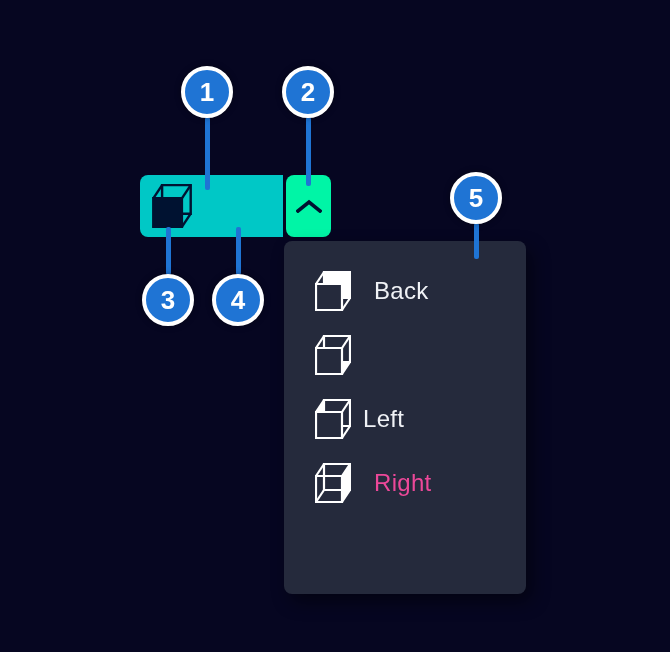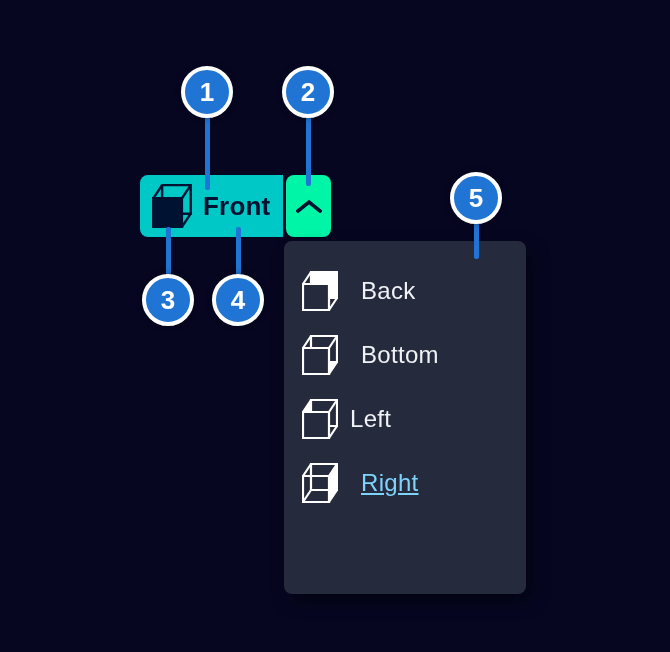--- a/index.html
+++ b/index.html
@@ -40,21 +40,21 @@
   .dropdown {
     position: absolute; left: 284px; top: 241px;
     width: 242px; height: 353px; box-sizing: border-box;
     border-radius: 8px;
     padding-top: 18px;
     box-shadow: 6px 8px 18px rgba(0,0,0,0.45);
   }
   .menu-item {
     height: 64px;
     display: flex; align-items: center;
-    padding-left: 18px; box-sizing: border-box;
+    padding-left: 31px; box-sizing: border-box;
     cursor: pointer;
   }
   .menu-item .cube-icon { width: 36px; height: 40px; display: block; flex: 0 0 auto; }
   .menu-item .menu-label {
     margin-left: 23px;
     font-size: 24px; font-weight: 400; letter-spacing: 0.3px;
     line-height: 1;
   }
 
   
@@ -79,21 +79,20 @@
   <div class="btn-group">
     <button class="view-btn" style="background: rgb(0, 200, 198);">
       <span class="cube-icon" id="front-icon"><svg viewBox="0 0 36 40" width="100%" height="100%">
             <path d="M9 1 H35 V27 H9 Z" fill="none" stroke="#001231" stroke-width="2.2"></path>
             <path d="M1 13 L9 1" fill="none" stroke="#001231" stroke-width="2.2"></path>
             <path d="M27 13 L35 1" fill="none" stroke="#001231" stroke-width="2.2"></path>
             <path d="M1 39 L9 27" fill="none" stroke="#001231" stroke-width="2.2"></path>
             <path d="M27 39 L35 27" fill="none" stroke="#001231" stroke-width="2.2"></path>
             <path d="M1 13 H27 V39 H1 Z" fill="#001231" stroke="#001231" stroke-width="2.2"></path>
           </svg></span>
-      <span class="view-label" style="color: rgb(0, 18, 49);">Front</span>
     </button>
     <button class="toggle-btn" style="background: rgb(0, 245, 166);">
       <span id="chevron-holder">
           <svg viewBox="0 0 26 14" width="26" height="14">
             <path d="M2 12 L13 3 L24 12" fill="none" stroke="#001231" stroke-width="3.6" stroke-linecap="square"></path>
           </svg>
         </span>
     </button>
   </div>
 
@@ -112,21 +111,20 @@
       <div class="menu-item">
         <span class="cube-icon"><svg viewBox="0 0 36 40" width="100%" height="100%">
             <path d="M9 1 H35 V27 H9 Z" fill="none" stroke="#ffffff" stroke-width="2.2"></path>
             <path d="M1 13 L9 1" fill="none" stroke="#ffffff" stroke-width="2.2"></path>
             <path d="M27 13 L35 1" fill="none" stroke="#ffffff" stroke-width="2.2"></path>
             <path d="M1 39 L9 27" fill="none" stroke="#ffffff" stroke-width="2.2"></path>
             <path d="M27 39 L35 27" fill="none" stroke="#ffffff" stroke-width="2.2"></path>
             <path d="M1 39 L9 27 L35 27 L27 39 Z" fill="#ffffff" stroke="#ffffff" stroke-width="1"></path>
             <path d="M1 13 H27 V39 H1 Z" fill="#252a3c" stroke="#ffffff" stroke-width="2.2"></path>
           </svg></span>
-        <span class="menu-label" style="color: rgb(240, 242, 246);">Bottom</span>
       </div>
       <div class="menu-item">
         <span class="cube-icon"><svg viewBox="0 0 36 40" width="100%" height="100%">
             <path d="M9 1 H35 V27 H9 Z" fill="none" stroke="#ffffff" stroke-width="2.2"></path>
             <path d="M1 13 L9 1" fill="none" stroke="#ffffff" stroke-width="2.2"></path>
             <path d="M27 13 L35 1" fill="none" stroke="#ffffff" stroke-width="2.2"></path>
             <path d="M1 39 L9 27" fill="none" stroke="#ffffff" stroke-width="2.2"></path>
             <path d="M27 39 L35 27" fill="none" stroke="#ffffff" stroke-width="2.2"></path>
             <path d="M1 13 L9 1 L9 27 L1 39 Z" fill="#ffffff" stroke="#ffffff" stroke-width="1"></path>
             <path d="M1 13 H27 V39 H1 Z" fill="#252a3c" stroke="#ffffff" stroke-width="2.2"></path>
@@ -136,21 +134,21 @@
       <div class="menu-item">
         <span class="cube-icon"><svg viewBox="0 0 36 40" width="100%" height="100%">
             <path d="M9 1 H35 V27 H9 Z" fill="none" stroke="#ffffff" stroke-width="2.2"></path>
             <path d="M1 13 L9 1" fill="none" stroke="#ffffff" stroke-width="2.2"></path>
             <path d="M27 13 L35 1" fill="none" stroke="#ffffff" stroke-width="2.2"></path>
             <path d="M1 39 L9 27" fill="none" stroke="#ffffff" stroke-width="2.2"></path>
             <path d="M27 39 L35 27" fill="none" stroke="#ffffff" stroke-width="2.2"></path>
             <path d="M27 13 L35 1 L35 27 L27 39 Z" fill="#ffffff" stroke="#ffffff" stroke-width="1"></path>
             <path d="M1 13 H27 V39 H1 Z" fill="none" stroke="#ffffff" stroke-width="2.2"></path>
           </svg></span>
-        <span class="menu-label" style="color: #7dd3fc; text-decoration: underline;">Right</span>
+        <span class="menu-label" style="color: #ec4899;">Right</span>
       </div>
     </div>
 
   <div id="callout-layer">
       <div class="callout-line" style="background: rgb(31, 116, 212); left: 204.5px; top: 117px; height: 73px;"></div>
       <div class="callout-circle" style="background: rgb(31, 116, 212); border-color: rgb(255, 255, 255); left: 181px; top: 66px;">1</div>
       <div class="callout-line" style="background: rgb(31, 116, 212); left: 305.5px; top: 117px; height: 69px;"></div>
       <div class="callout-circle" style="background: rgb(31, 116, 212); border-color: rgb(255, 255, 255); left: 282px; top: 66px;">2</div>
       <div class="callout-line" style="background: rgb(31, 116, 212); left: 165.5px; top: 227px; height: 48px;"></div>
       <div class="callout-circle" style="background: rgb(31, 116, 212); border-color: rgb(255, 255, 255); left: 142px; top: 274px;">3</div>

